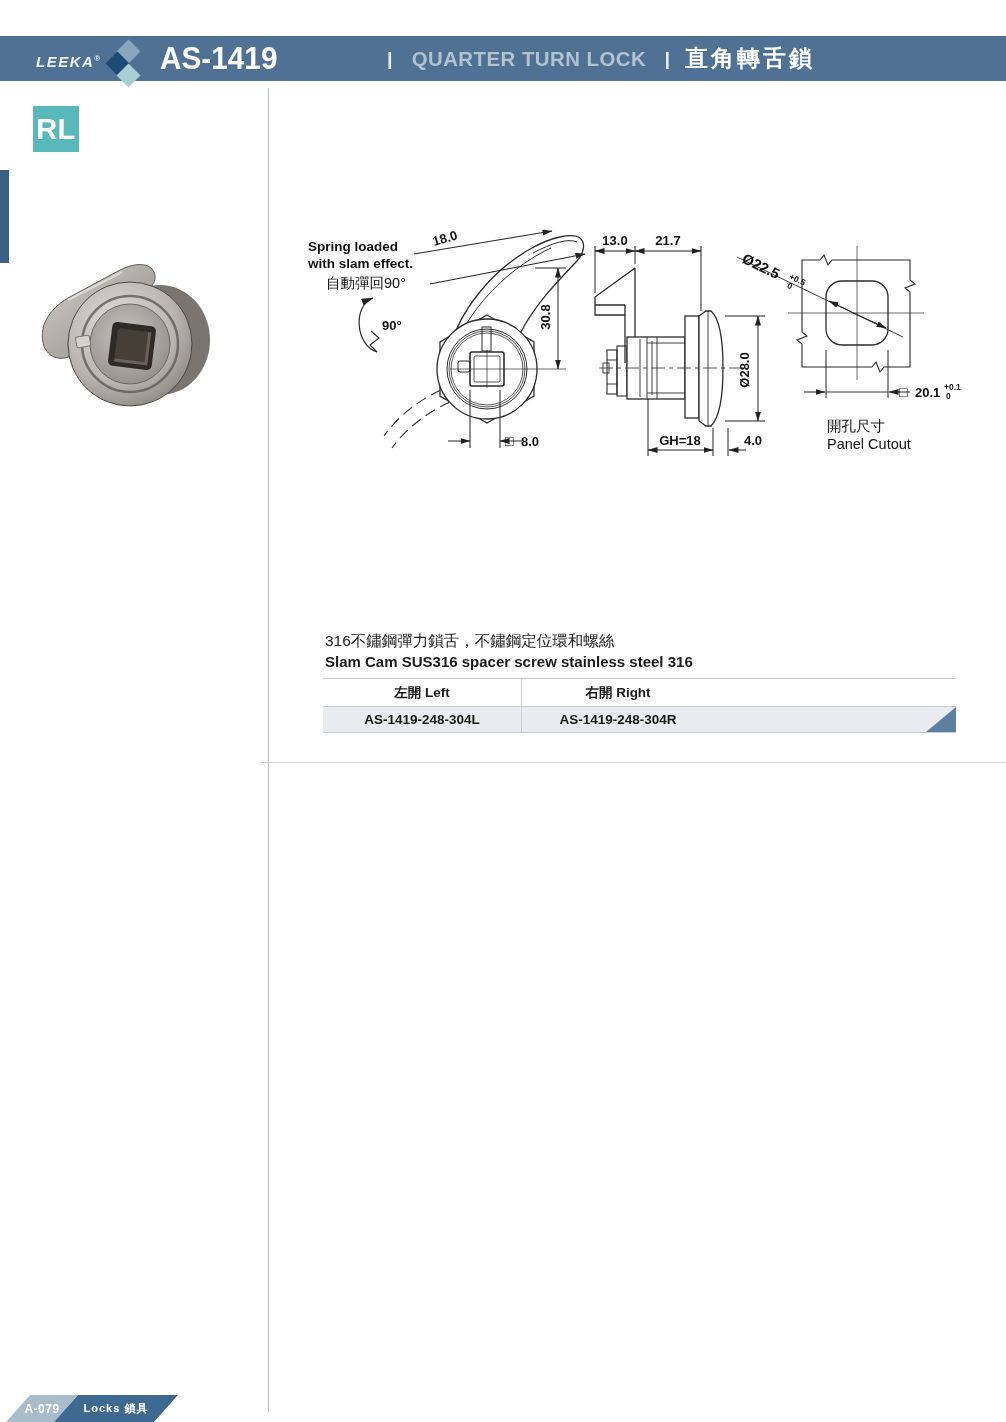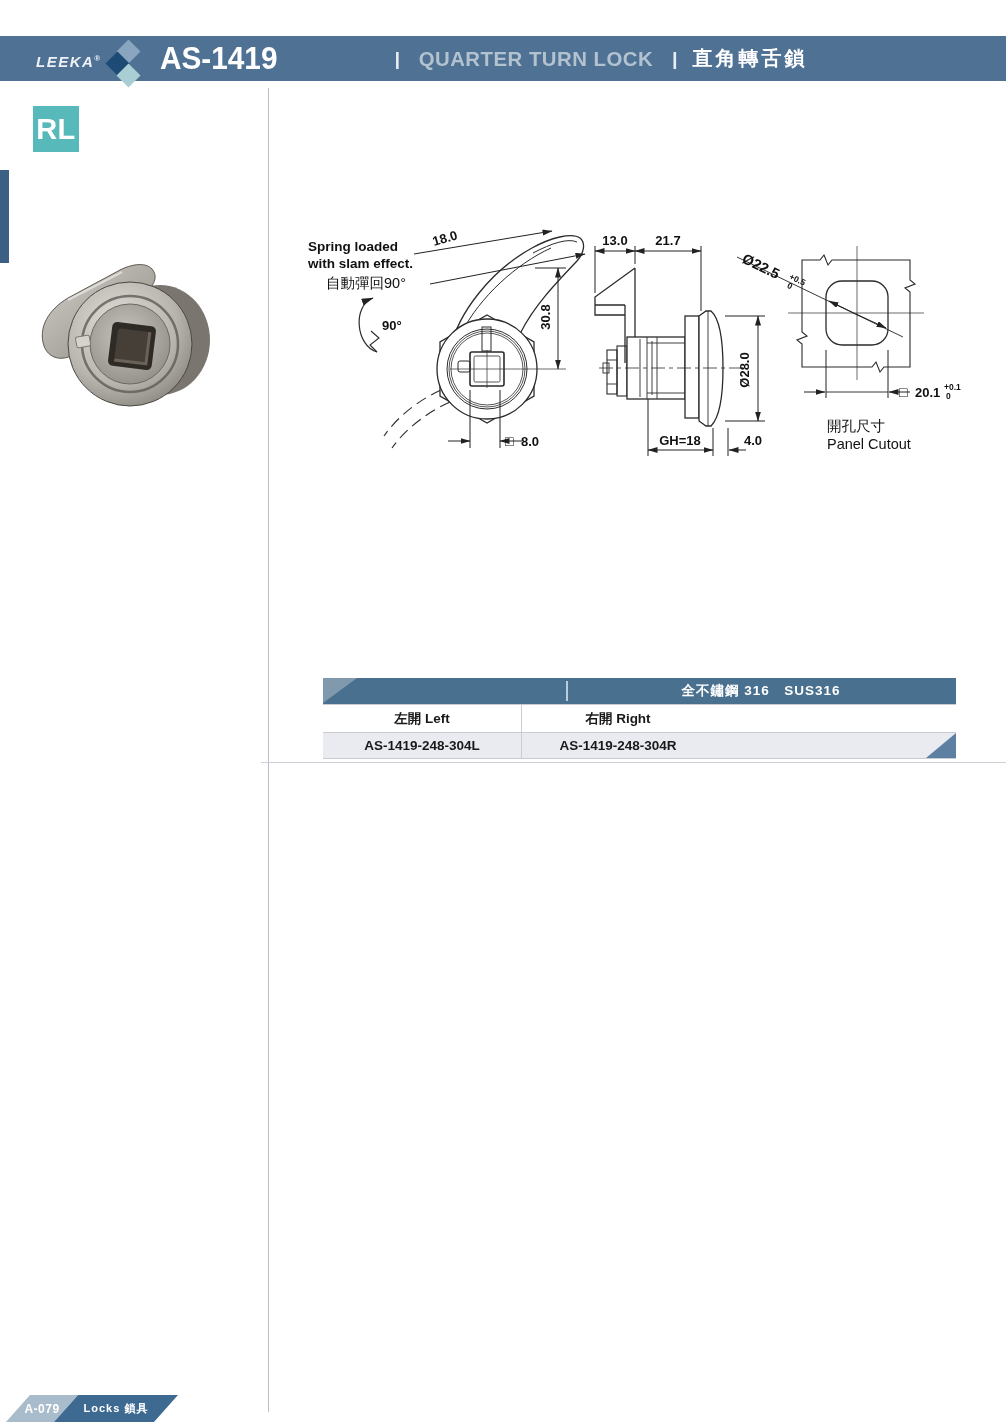--- a/index.html
+++ b/index.html
@@ -14,21 +14,21 @@
   .d{position:absolute;width:17px;height:17px;transform:rotate(45deg);}
   .d1{left:13px;top:1px;background:#8aa5bf;}
   .d2{left:2px;top:13px;background:#1d4b76;}
   .d3{left:13px;top:25px;background:#a9ced3;}
   .model{position:absolute;left:160px;top:0;height:45px;line-height:46px;color:#fff;
          font-size:31px;font-weight:800;letter-spacing:0px;transform:scaleX(.96);transform-origin:left;}
   .titles{position:absolute;left:386px;top:0;width:430px;height:45px;display:flex;
           align-items:center;justify-content:center;gap:15px;white-space:nowrap;}
   .tbar{color:#e9eef3;font-weight:900;font-size:20px;transform:scaleY(.95);}
   .ten{color:#b3c2cf;font-size:21px;font-weight:800;letter-spacing:.5px;transform:scaleX(.97);}
-  .tzh{color:#fff;font-size:20px;font-weight:700;letter-spacing:3px;}
+  .tzh{color:#fff;font-size:23px;font-weight:700;letter-spacing:3px;}
   
   .rl-badge{position:absolute;left:33px;top:106px;width:46px;height:46px;background:#58b9ba;
             color:#fff;font-size:29px;font-weight:800;display:flex;align-items:center;
             justify-content:center;letter-spacing:.5px;}
   .left-tab{position:absolute;left:0;top:170px;width:9px;height:93px;background:#3b6083;}
   .v-divider{position:absolute;left:268px;top:88px;width:1px;height:1324px;background:#b9c0ca;}
   .h-divider{position:absolute;left:261px;top:762px;width:745px;height:1px;background:#ccd1d8;}
   
   .photo{position:absolute;left:38px;top:248px;width:176px;height:178px;}
   .techdraw{position:absolute;left:280px;top:215px;width:726px;height:256px;}
@@ -248,29 +248,26 @@
       <path d="M 910 392 L 889 392" marker-end="url(#ae)"></path>
     </g>
     <text class="dimtxt" x="899" y="397" style="font-size:14px">□</text>
     <text class="dimtxt" x="915" y="397">20.1</text>
     <text class="toltxt" x="944" y="390">+0.1</text>
     <text class="toltxt" x="946" y="399">0</text>
     <text class="captxt" x="827" y="431">開孔尺寸</text>
     <text class="captxt" x="827" y="449">Panel Cutout</text>
   </svg>
 
+  <div class="descr">
+    <div class="zh">316不鏽鋼彈力鎖舌，不鏽鋼定位環和螺絲</div>
+    <div class="en">Slam Cam SUS316 spacer screw stainless steel 316</div>
+  </div>
 
   <div class="spec">
-    <div class="thead">
-      <div class="th-corner">
-        <div class="corner-tri"></div>
-      </div>
-      <div class="th-vline"></div>
-      <div class="th-group">全不鏽鋼 316　SUS316</div>
-    </div>
     <div class="trow cols">
       <div class="c2">左開 Left</div>
       <div class="c3">右開 Right</div>
     </div>
     <div class="trow data">
       <div class="c2">AS-1419-248-304L</div>
       <div class="c3">AS-1419-248-304R</div>
       <div class="data-tri"></div>
     </div>
   </div>

